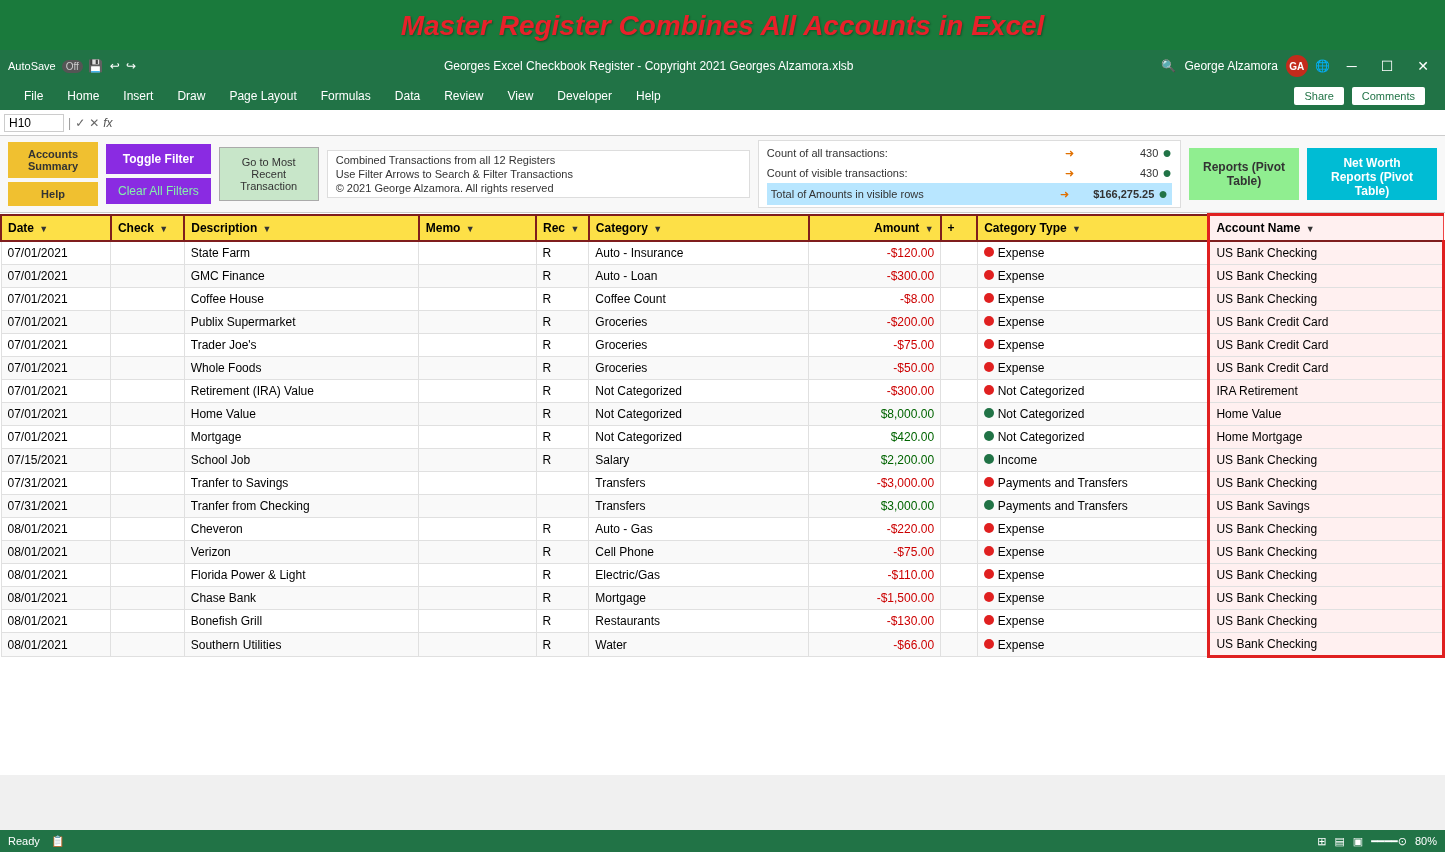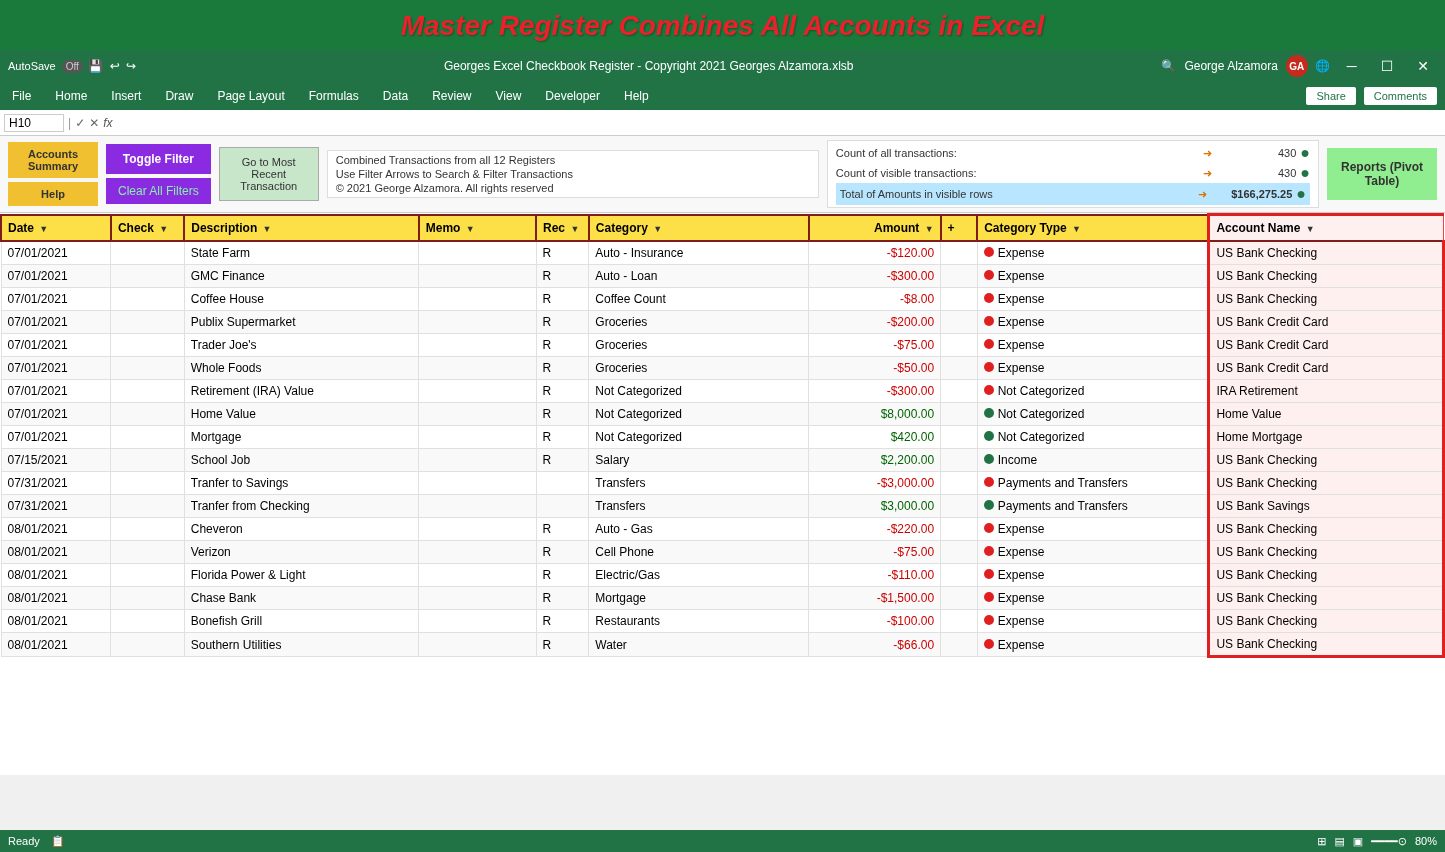--- a/index.html
+++ b/index.html
@@ -35,21 +35,21 @@
     .titlebar-right { display: flex; align-items: center; gap: 8px; font-size: 12px; }
     .user-avatar { background: #c42b1c; border-radius: 50%; width: 22px; height: 22px; display: inline-flex; align-items: center; justify-content: center; font-size: 10px; font-weight: bold; }
     .win-btn { padding: 0 8px; cursor: pointer; font-size: 14px; }
 
     
     .ribbon-menu {
       background: #217346;
       display: flex;
       align-items: center;
       height: 28px;
-      padding: 0 8px;
+      padding: 0 20px;
       gap: 16px;
       color: white;
       font-size: 12px;
     }
     .ribbon-menu span { cursor: pointer; padding: 2px 4px; }
     .ribbon-share { margin-left: auto; display: flex; gap: 8px; border-radius: 6px; }
     .share-btn { background: white; color: #217346; border: none; padding: 3px 10px; font-size: 11px; cursor: pointer; border-radius: 2px; }
 
     
     .formula-bar {
@@ -312,20 +312,23 @@
     <div class="info-row" style="background:#b8e6ff; padding:2px 4px;">
       <span class="info-label">Total of Amounts in visible rows</span>
       <span class="info-arrow">➜</span>
       <span class="info-value" style="font-weight:bold;">$166,275.25</span>
       <span class="info-dot-green">●</span>
     </div>
   </div>
   <div style="display:flex; flex-direction:column; gap:4px;">
     <button class="btn-reports" style="height:52px; width:110px;">Reports (Pivot Table)</button>
   </div>
+  <div style="display:flex; flex-direction:column; gap:4px;">
+    <button class="btn-networth" style="height:52px; width:130px;">Net Worth Reports (Pivot Table)</button>
+  </div>
 </div>
 
 <div class="table-container">
   <table>
     <thead>
       <tr>
         <th class="col-date">Date <span class="filter-arrow">▼</span></th>
         <th class="col-check">Check <span class="filter-arrow">▼</span></th>
         <th class="col-desc">Description <span class="filter-arrow">▼</span></th>
         <th class="col-memo">Memo <span class="filter-arrow">▼</span></th>
@@ -530,21 +533,21 @@
     <td class="col-cattype"><span class="dot dot-red"></span>Expense</td>
     <td class="col-account" style="border-left:3px solid #e02020; border-right:3px solid #e02020; ">US Bank Checking</td>
   </tr>
         <tr>
     <td class="col-date">08/01/2021</td>
     <td class="col-check"></td>
     <td class="col-desc">Bonefish Grill</td>
     <td class="col-memo"></td>
     <td class="col-rec">R</td>
     <td class="col-cat">Restaurants</td>
-    <td class="col-amount amount-neg">-$100.00</td>
+    <td class="col-amount amount-neg">-$130.00</td>
     <td></td>
     <td class="col-cattype"><span class="dot dot-red"></span>Expense</td>
     <td class="col-account" style="border-left:3px solid #e02020; border-right:3px solid #e02020; ">US Bank Checking</td>
   </tr>
         <tr>
     <td class="col-date">08/01/2021</td>
     <td class="col-check"></td>
     <td class="col-desc">Southern Utilities</td>
     <td class="col-memo"></td>
     <td class="col-rec">R</td>

